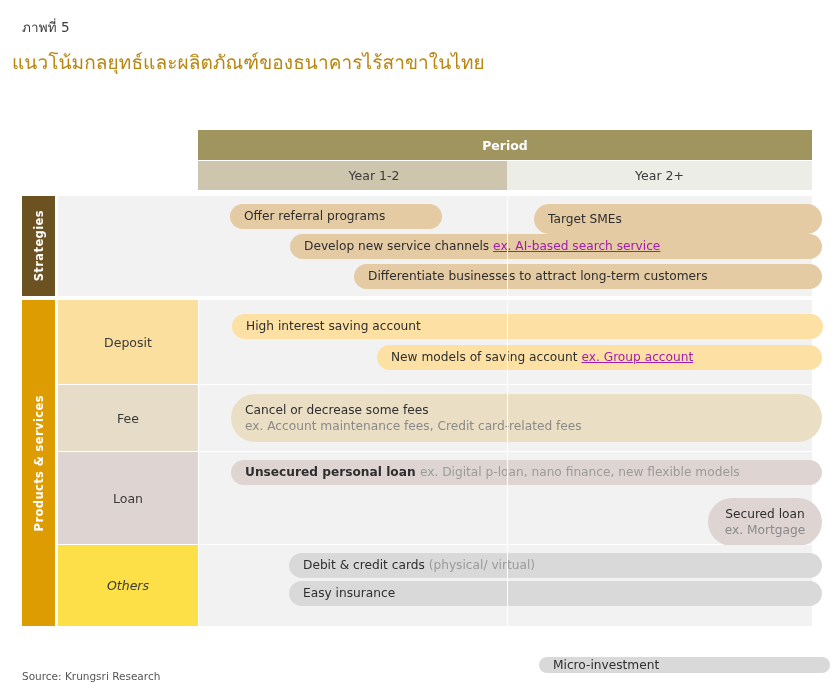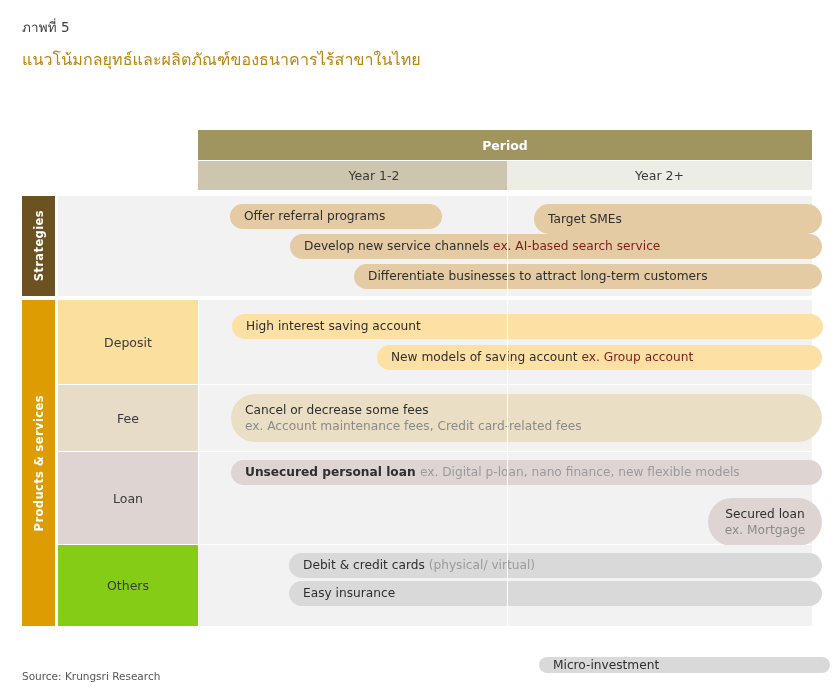--- a/index.html
+++ b/index.html
@@ -10,22 +10,22 @@
     overflow: hidden;
   }
   .page { position: relative; width: 840px; height: 700px; }
 
   
   .fig-label {
     position: absolute; left: 22px; top: 16px;
     font-size: 13.5px; color: #3c3c3c; letter-spacing: .1px;
   }
   .fig-title {
-    position: absolute; left: 22px; top: 47px;
-    font-size: 16px; color: #b8860f; letter-spacing: .1px;
+    position: absolute; left: 12px; top: 47px;
+    font-size: 19px; color: #b8860f; letter-spacing: .1px;
   }
 
   
   .chart { position: absolute; left: 22px; top: 130px; width: 790px; height: 500px; }
 
   
   .hdr-period {
     position: absolute; left: 176px; top: 0; width: 614px; height: 30px;
     background: #a0945f; color: #ffffff;
     font-size: 12.5px; font-weight: bold;
@@ -82,21 +82,21 @@
   .band-others  { top: 415px; height: 81px; }
 
   
   .pill {
     position: absolute; border-radius: 999px;
     display: flex; flex-direction: column; justify-content: center;
     padding: 0 14px; font-size: 12.2px; color: #2e2e2e;
     white-space: nowrap; line-height: 1.35;
   }
   .pill .ex { color: #9a9a9a; }
-  .pill.exgold .ex { color: #7f1d1d; }
+  .pill.exgold .ex { color: #a21caf; text-decoration: underline; }
   .pill .l2 { color: #8a8a8a; }
 
   .pill-strategy { background: #e4cba4; }
   .pill-deposit  { background: #fde1a4; }
   .pill-fee      { background: #eadfc5; }
   .pill-loan     { background: #ded5d3; }
   .pill-other    { background: #d9d9d9; }
 
   .pill.center { align-items: center; text-align: center; padding: 12px 12px; }
 
@@ -173,21 +173,21 @@
           <div><span style="font-weight:bold;">Unsecured personal loan </span><span class="ex">ex. Digital p-loan, nano finance, new flexible models</span></div>
         </div>
         <div class="pill pill-loan center" style="left:509px; top:46px; width:114px; height:48px;">
           <div>Secured loan</div>
           <div class="l2">ex. Mortgage</div>
         </div>
       </div>
     </div>
 
     <div class="band band-others">
-      <div class="row-label" style="background:#84cc16;">Others</div>
+      <div class="row-label" style="background:#fde047;font-style:italic;">Others</div>
       <div class="row-field">
         <div class="pill pill-other" style="left:90px; top:36px; width:533px; height:25px;">
           <div><span>Easy insurance</span></div>
         </div>
         <div class="pill pill-other" style="left:90px; top:8px; width:533px; height:25px;">
           <div><span>Debit &amp; credit cards </span><span class="ex">(physical/ virtual)</span></div>
         </div>
         <div class="pill pill-other" style="left:340px; top:64px; width:291px; height:16px;margin-top:48px;">
           <div><span>Micro-investment</span></div>
         </div>

